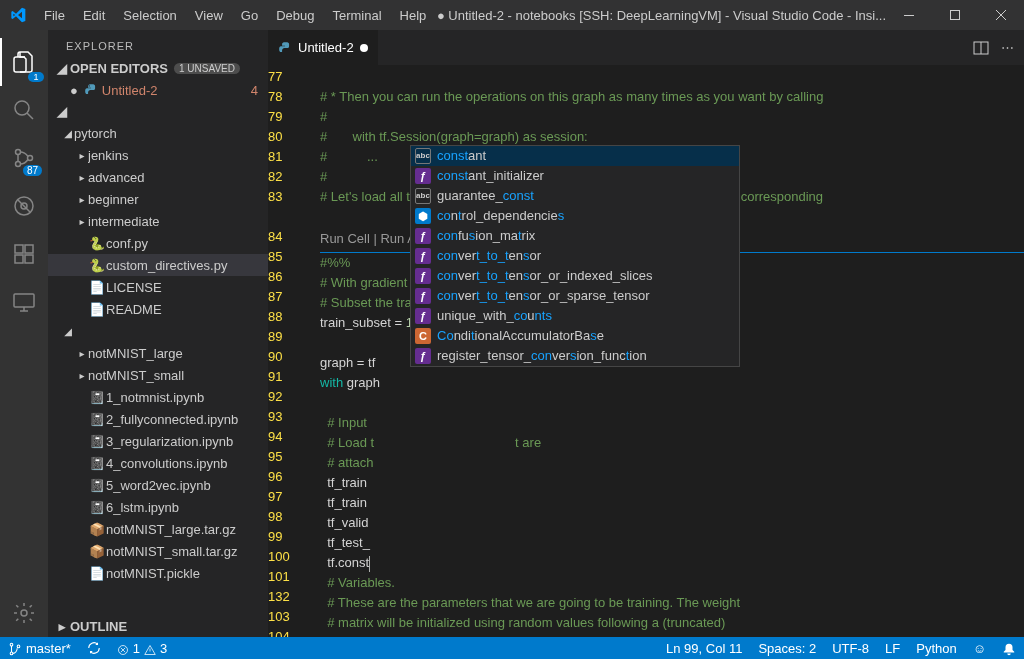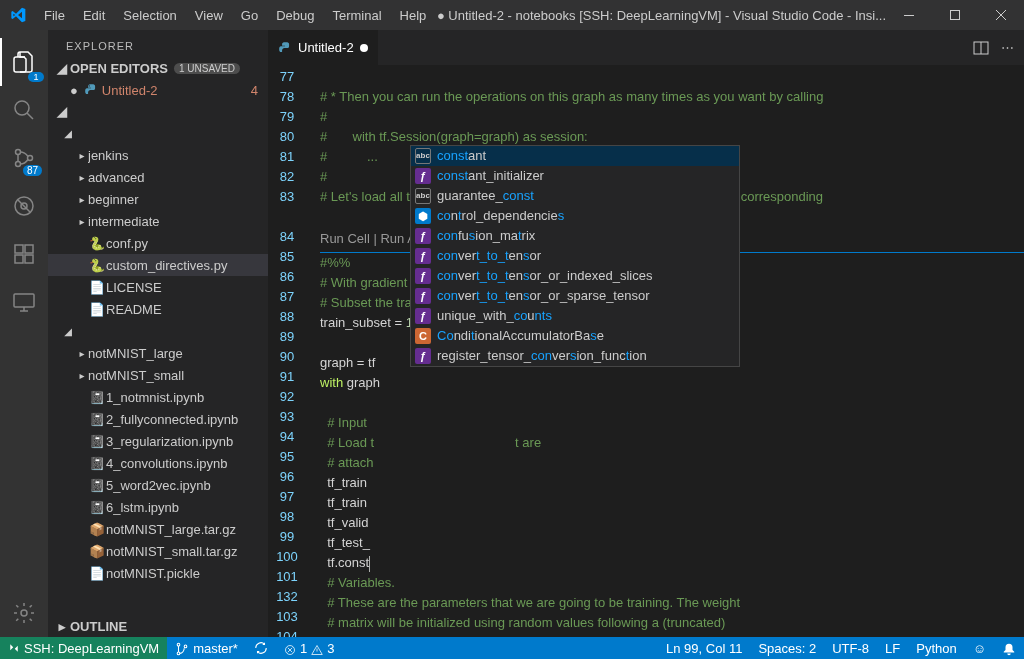--- a/index.html
+++ b/index.html
@@ -29,23 +29,23 @@
 .tree-item.active{background:#37373d}
 .tree-item .lbl{flex:1;white-space:nowrap;overflow:hidden;text-overflow:ellipsis}
 .tree-item.dirty .lbl{color:#d1856c}
 .errnum{color:#d1856c;padding-right:4px}
 .editor-area{flex:1;display:flex;flex-direction:column;background:#1e1e1e;overflow:hidden}
 .tabbar{height:35px;background:#252526;display:flex;align-items:stretch}
 .tab{display:flex;align-items:center;padding:0 10px;background:#1e1e1e;color:#fff;gap:6px;border-right:1px solid #252526}
 .tab .mod-dot{width:8px;height:8px;border-radius:4px;background:#fff}
 .tabbar .actions{margin-left:auto;display:flex;align-items:center;gap:12px;padding:0 10px;color:#ccc}
 .editor{flex:1;display:flex;font-family:Consolas,'Courier New',monospace;font-size:14px;position:relative;overflow:hidden}
-.gutter{width:52px;text-align:center;color:#7dd3fc;padding:2px 14px 0 0;line-height:20px}
+.gutter{width:52px;text-align:left;color:#fde047;padding:2px 14px 0 0;line-height:20px}
 .code{flex:1;padding-top:2px;line-height:20px;white-space:pre;color:#d4d4d4;position:relative}
-.c-cmt{color:#6a9955}.c-key{color:#bef264}.c-num{color:#b5cea8}
+.c-cmt{color:#6a9955}.c-key{color:#14b8a6}.c-num{color:#b5cea8}
 .codelens{color:#999;font-size:12px;font-family:'Segoe UI';padding:2px 0 2px 0}
 .codelens span{cursor:pointer}
 .celldivider{border-top:1px solid #007acc;margin-top:1px}
 .cursor-line{display:inline-block;border-right:1px solid #aeafad;height:16px;vertical-align:middle}
 .autocomplete{position:absolute;left:90px;top:80px;background:#252526;border:1px solid #454545;width:330px;font-family:Consolas,monospace;font-size:14px;z-index:10}
 .ac-row{display:flex;align-items:center;height:20px;padding:0 4px;gap:6px}
 .ac-row.sel{background:#062f4a}
 .ac-ic{width:16px;height:16px;display:inline-flex;align-items:center;justify-content:center;font-size:11px;font-weight:700;border-radius:2px}
 .ac-ic.abc{color:#ccc;border:1px solid #777;font-size:8px}
 .ac-ic.fn{background:#652d90;color:#fff}
@@ -169,20 +169,21 @@
         <span class="lbl">Untitled-2</span>
         <span class="errnum">4</span>
       </div>
     </div>
     <div class="section-hdr">
       <span class="chev">◢</span>
     </div>
     <div class="tree" style="flex:1;overflow:hidden">
       <div class="tree-item" style="padding-left:14px">
           <span class="twist">◢</span>
+          <span class="lbl">pytorch</span>
         </div>
       <div class="tree-item" style="padding-left:28px">
           <span class="twist">▸</span>
           <span class="lbl">jenkins</span>
         </div>
       <div class="tree-item" style="padding-left:28px">
           <span class="twist">▸</span>
           <span class="lbl">advanced</span>
         </div>
       <div class="tree-item" style="padding-left:28px">
@@ -358,26 +359,20 @@
 <span class="c-cmt">  # matrix will be initialized using random values following a (truncated)</span>
 <span class="c-cmt">  # normal distribution. The biases get initialized to zero.</span>
 
         <div class="autocomplete" id="ac"><div class="ac-row sel"><span class="ac-ic abc">abc</span><span class="ac-lbl"><span class="ac-hl">const</span>ant</span></div><div class="ac-row"><span class="ac-ic fn">ƒ</span><span class="ac-lbl"><span class="ac-hl">const</span>ant_initializer</span></div><div class="ac-row"><span class="ac-ic abc">abc</span><span class="ac-lbl">guarantee_<span class="ac-hl">const</span></span></div><div class="ac-row"><span class="ac-ic var">⬢</span><span class="ac-lbl"><span class="ac-hl">co</span>n<span class="ac-hl">t</span>rol_dependencie<span class="ac-hl">s</span></span></div><div class="ac-row"><span class="ac-ic fn">ƒ</span><span class="ac-lbl"><span class="ac-hl">con</span>fu<span class="ac-hl">s</span>ion_ma<span class="ac-hl">t</span>rix</span></div><div class="ac-row"><span class="ac-ic fn">ƒ</span><span class="ac-lbl"><span class="ac-hl">con</span>ver<span class="ac-hl">t_to_t</span>en<span class="ac-hl">s</span>or</span></div><div class="ac-row"><span class="ac-ic fn">ƒ</span><span class="ac-lbl"><span class="ac-hl">con</span>ver<span class="ac-hl">t_to_t</span>en<span class="ac-hl">s</span>or_or_indexed_slices</span></div><div class="ac-row"><span class="ac-ic fn">ƒ</span><span class="ac-lbl"><span class="ac-hl">con</span>ver<span class="ac-hl">t_to_t</span>en<span class="ac-hl">s</span>or_or_sparse_tensor</span></div><div class="ac-row"><span class="ac-ic fn">ƒ</span><span class="ac-lbl">unique_with_<span class="ac-hl">co</span>u<span class="ac-hl">nts</span></span></div><div class="ac-row"><span class="ac-ic cls">C</span><span class="ac-lbl"><span class="ac-hl">Co</span>ndi<span class="ac-hl">t</span>ionalAccumulatorBa<span class="ac-hl">s</span>e</span></div><div class="ac-row"><span class="ac-ic fn">ƒ</span><span class="ac-lbl">register_tensor_<span class="ac-hl">con</span>ver<span class="ac-hl">s</span>ion_func<span class="ac-hl">t</span>ion</span></div></div>
       </div>
     </div>
   </div>
 </div>
 
 <div class="statusbar">
-  <div class="sb-remote sb-item">
-    <svg width="12" height="12" viewBox="0 0 16 16" fill="#fff">
-        <path d="M3 3l4 4-4 4V3zm10 10l-4-4 4-4v8z"></path>
-      </svg>
-    <span>SSH: DeepLearningVM</span>
-  </div>
   <div class="sb-item">
     <svg width="14" height="14" viewBox="0 0 16 16" fill="none" stroke="#fff" stroke-width="1.2">
         <circle cx="4" cy="3" r="1.5"></circle>
         <circle cx="4" cy="13" r="1.5"></circle>
         <circle cx="12" cy="5" r="1.5"></circle>
         <path d="M4 4.5v7M5.5 13c3 0 5-3 5-6"></path>
       </svg>
     <span>master*</span>
   </div>
   <div class="sb-item">

